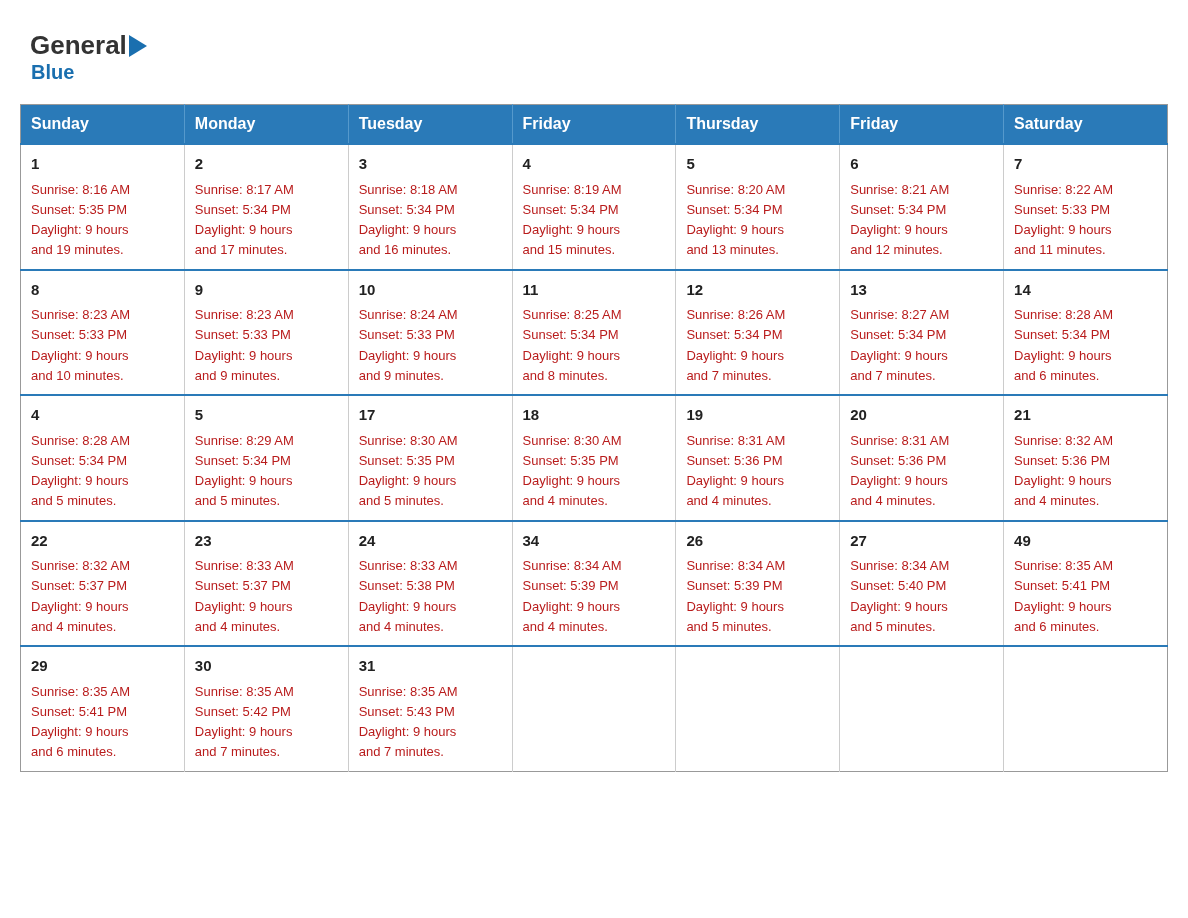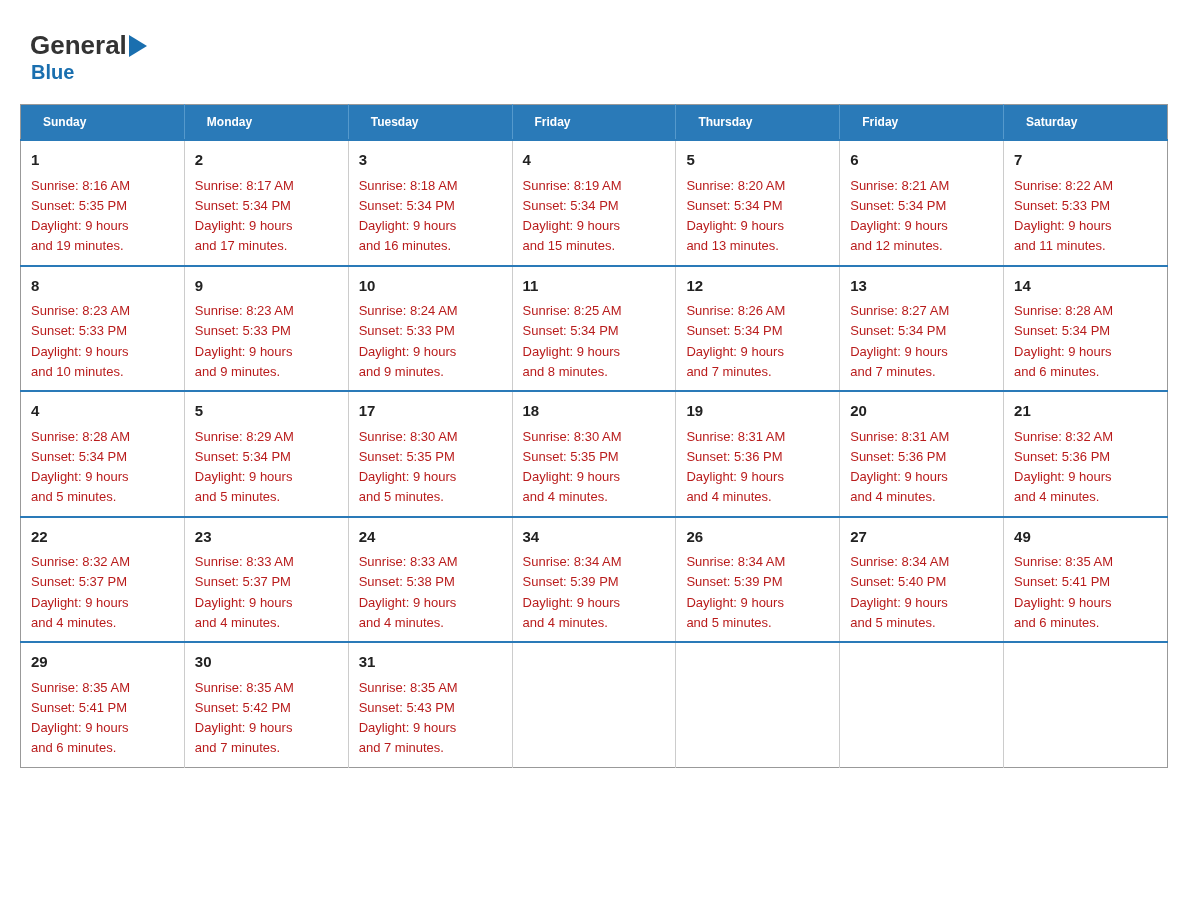--- a/index.html
+++ b/index.html
@@ -39,23 +39,23 @@
       margin-top: 4px;
     }
     .calendar {
       width: 100%;
       border-collapse: collapse;
       border: 1px solid #999;
     }
     .calendar thead tr th {
       background-color: #2a7ab8;
       color: #fff;
-      padding: 10px 22px;
+      padding: 10px 10px;
       text-align: left;
-      font-size: 12px;
+      font-size: 16px;
       font-weight: bold;
       border-right: 1px solid #5599cc;
     }
     .calendar thead tr th:last-child {
       border-right: none;
     }
     .calendar tbody tr td {
       vertical-align: top;
       padding: 8px 10px;
       border-top: 2px solid #2a7ab8;

